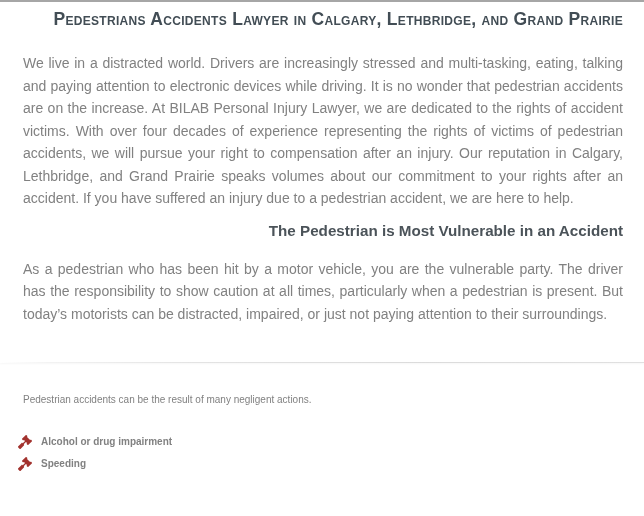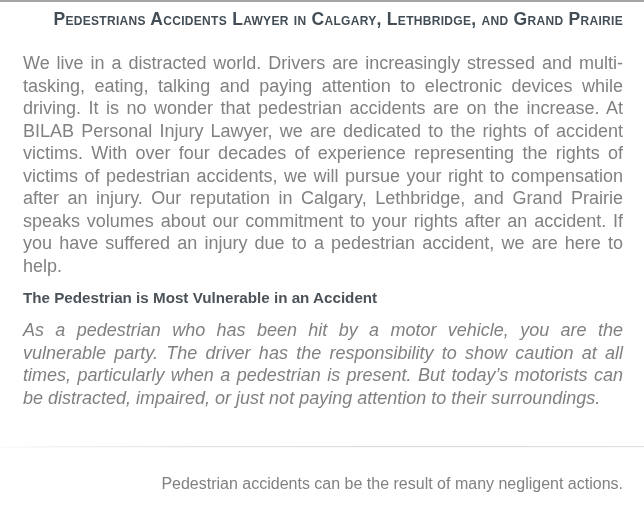--- a/index.html
+++ b/index.html
@@ -19,52 +19,52 @@
     margin-top: 7px;
     text-align: right;
     font-size: 17.5px;
     line-height: 21px;
     font-weight: 600;
     font-variant: small-caps;
     letter-spacing: 0.3px;
     color: #424d55;
   }
   p.body-text {
-    font-size: 18px;
+    font-size: 14px;
     line-height: 22.5px;
     color: #818181;
     text-align: justify;
   }
   p.intro { margin-top: 22px; }
   h2.subheading {
     margin-top: 10px;
-    text-align: left;
+    text-align: right;
     font-size: 15.2px;
     line-height: 22px;
     font-weight: 700;
     color: #4b5359;
   }
-  p.vulnerable { margin-top: 10px; font-style: italic; }
+  p.vulnerable { margin-top: 16px; }
   .divider {
     height: 1px;
     margin: 37px -21px 0 -23px;
     background: linear-gradient(to right,
       rgba(0,0,0,0) 0%,
       rgba(0,0,0,0.05) 8%,
       rgba(0,0,0,0.11) 30%,
       rgba(0,0,0,0.14) 65%,
       rgba(0,0,0,0.12) 100%);
     box-shadow: 0 1px 2px rgba(0,0,0,0.05);
   }
   p.list-intro {
     margin-top: 26px;
-    font-size: 16px;
+    font-size: 10px;
     line-height: 22.5px;
     color: #818181;
-    text-align: right;
+    text-align: left;
   }
   ul.negligent-list {
     list-style: none;
     margin: 19px 0 0 -5px;
   }
   ul.negligent-list li {
     position: relative;
     padding-left: 23px;
     font-size: 10px;
     line-height: 22px;

